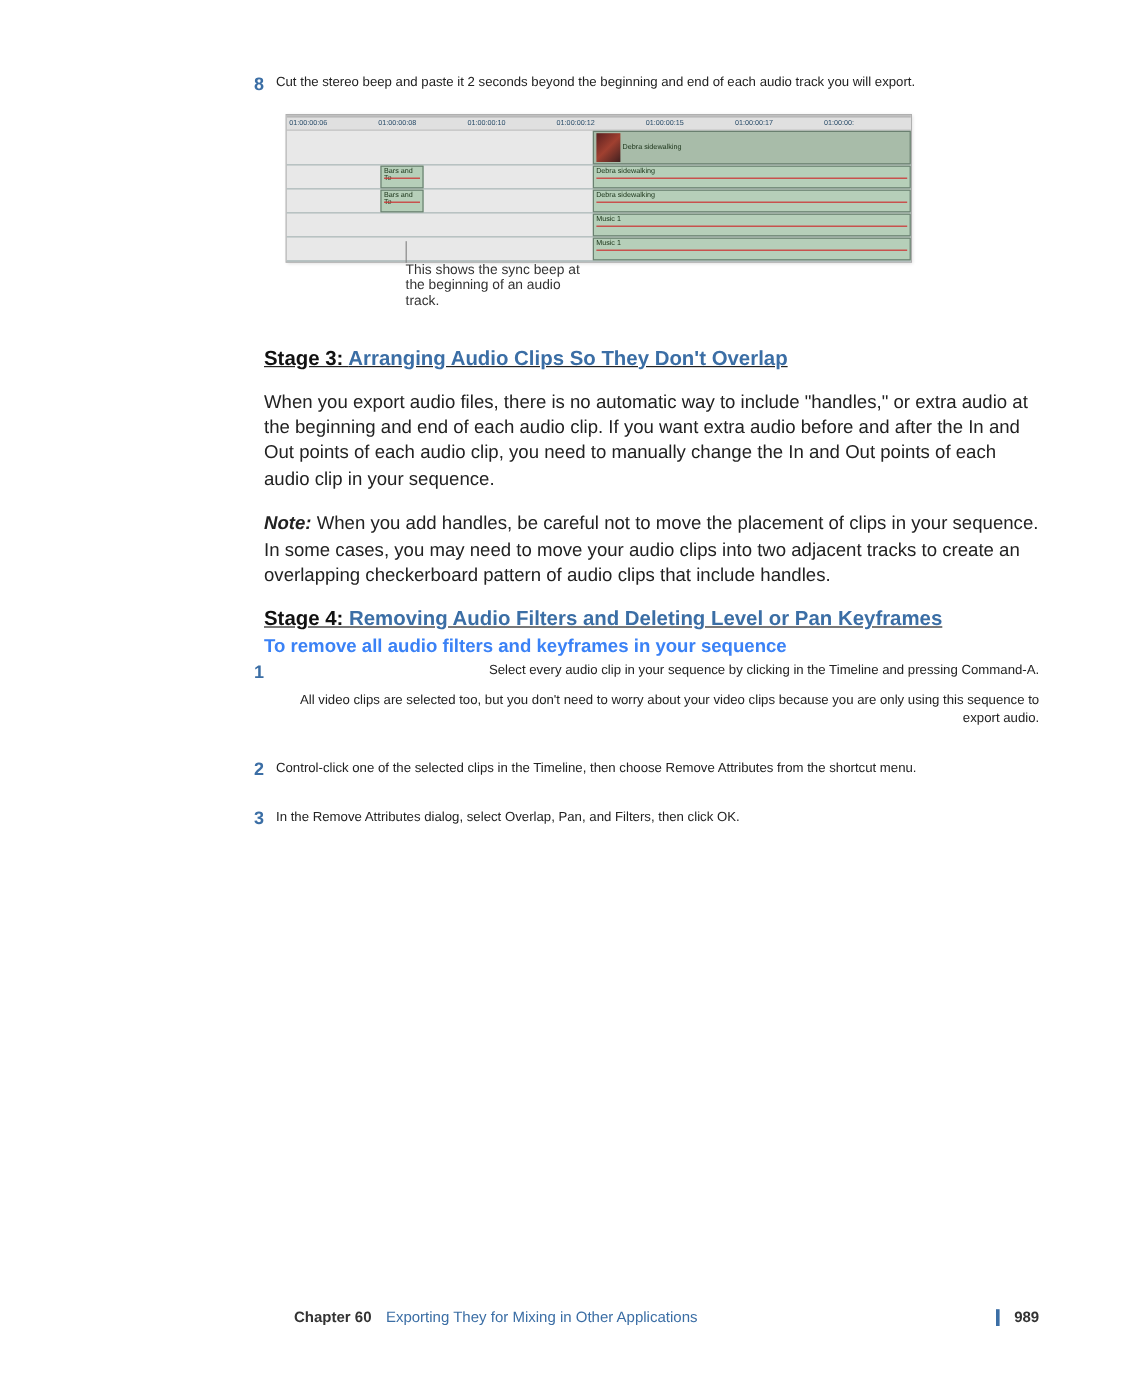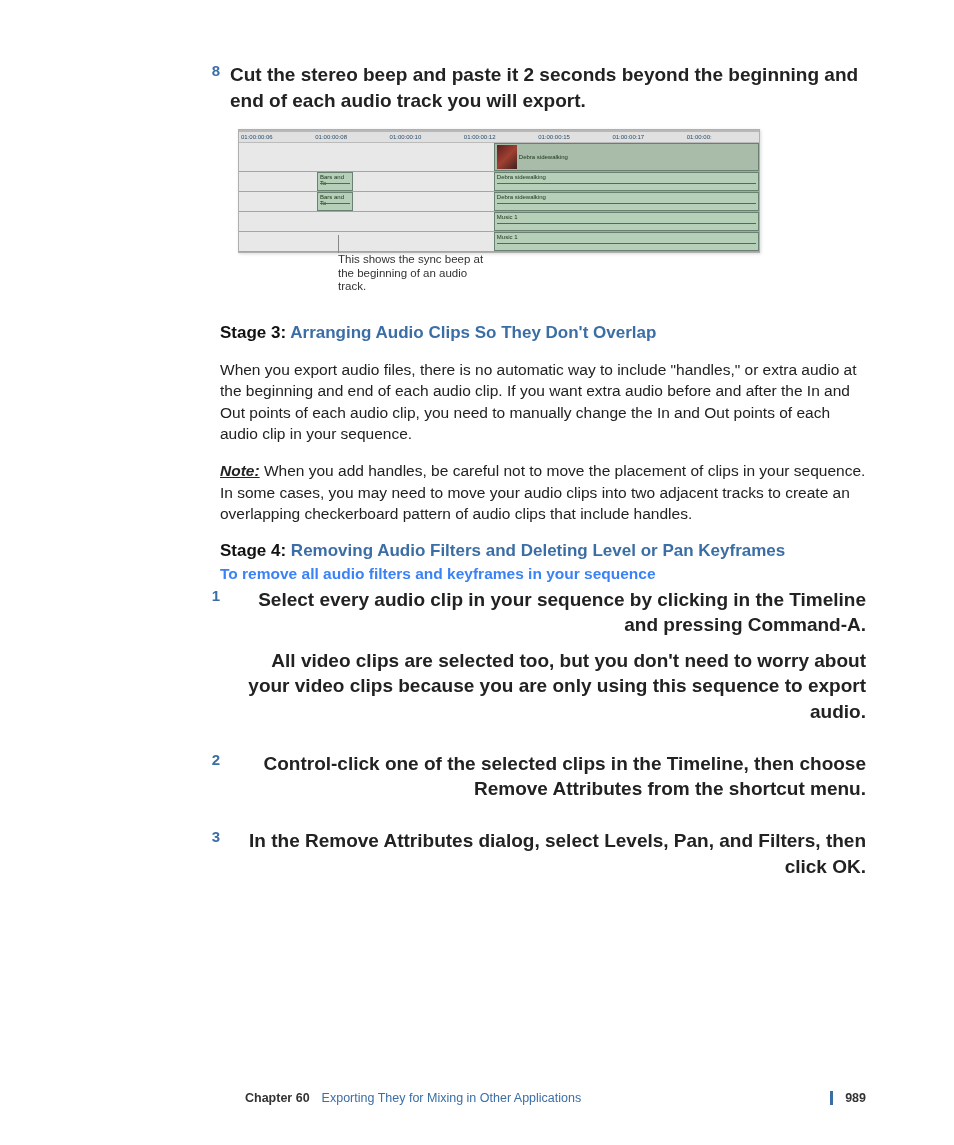--- a/index.html
+++ b/index.html
@@ -26,24 +26,23 @@
     color: #3b6ea5;
     font-weight: 700;
     font-size: 15px;
     width: 28px;
     flex-shrink: 0;
     text-align: right;
     padding-right: 10px;
     margin-left: -28px;
   }
   .step-body {
-    font-size: 19px;
+    font-size: 11px;
     line-height: 1.35;
     color: #222;
-    font-weight: bold;
   }
   .step-body p {
     margin: 0 0 10px 0;
     text-align: right;
   }
 
   
   .timeline-wrap {
     margin: 0 0 8px 18px;
     width: 473px;
@@ -131,20 +130,21 @@
     font-size: 11.5px;
     color: #333;
     line-height: 1.15;
     width: 150px;
   }
 
   
   .stage {
     margin-top: 12px;
     margin-bottom: 4px;
+    text-decoration: underline;
   }
   .stage-black {
     font-weight: 700;
     font-size: 17px;
     color: #111;
   }
   .stage-blue {
     font-weight: 700;
     font-size: 17px;
     color: #3b6ea5;
@@ -152,21 +152,20 @@
   .body-text {
     font-size: 15.5px;
     line-height: 1.38;
     color: #222;
     margin: 16px 0 16px 0;
   }
   .note-label {
     font-style: italic;
     font-weight: 700;
     color: #222;
-    text-decoration: underline;
   }
   .subhead {
     font-weight: 700;
     font-size: 15.5px;
     color: #3b82f6;
     margin: 0 0 4px 0;
   }
 
   
   .footer {
@@ -274,21 +273,21 @@
   <div class="step-row">
     <div class="step-num">2</div>
     <div class="step-body">
       <p>Control-click one of the selected clips in the Timeline, then choose Remove Attributes from the shortcut menu.</p>
     </div>
   </div>
 
   <div class="step-row">
     <div class="step-num">3</div>
     <div class="step-body">
-      <p>In the Remove Attributes dialog, select Levels, Pan, and Filters, then click OK.</p>
+      <p>In the Remove Attributes dialog, select Overlap, Pan, and Filters, then click OK.</p>
     </div>
   </div>
 
 </div>
 
 <div class="footer">
   <span class="footer-chapter">Chapter 60</span>
   <span class="footer-title">Exporting They for Mixing in Other Applications</span>
   <span class="footer-bar"></span>
   <span class="footer-page">989</span>

